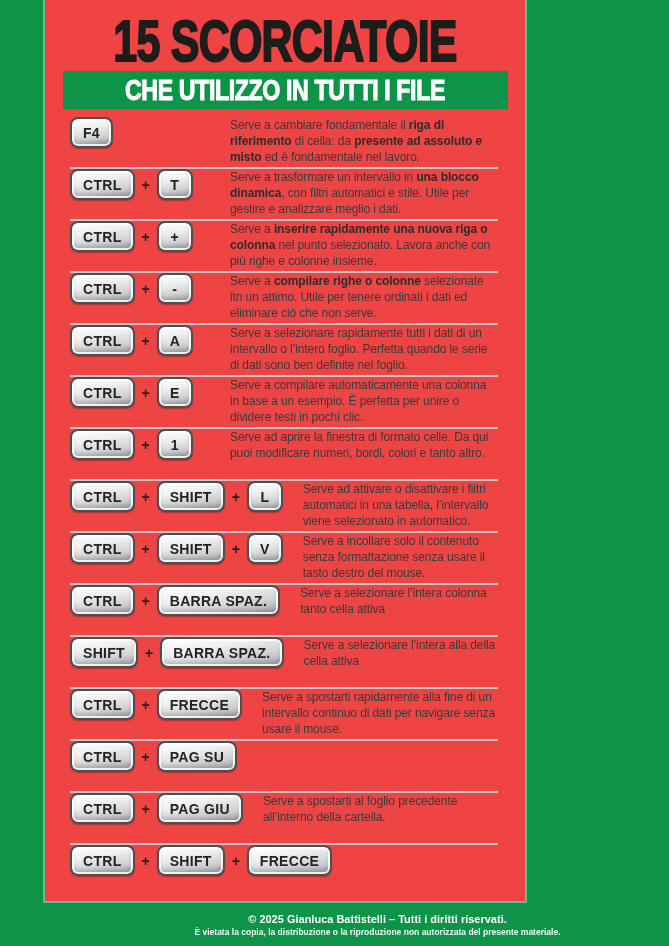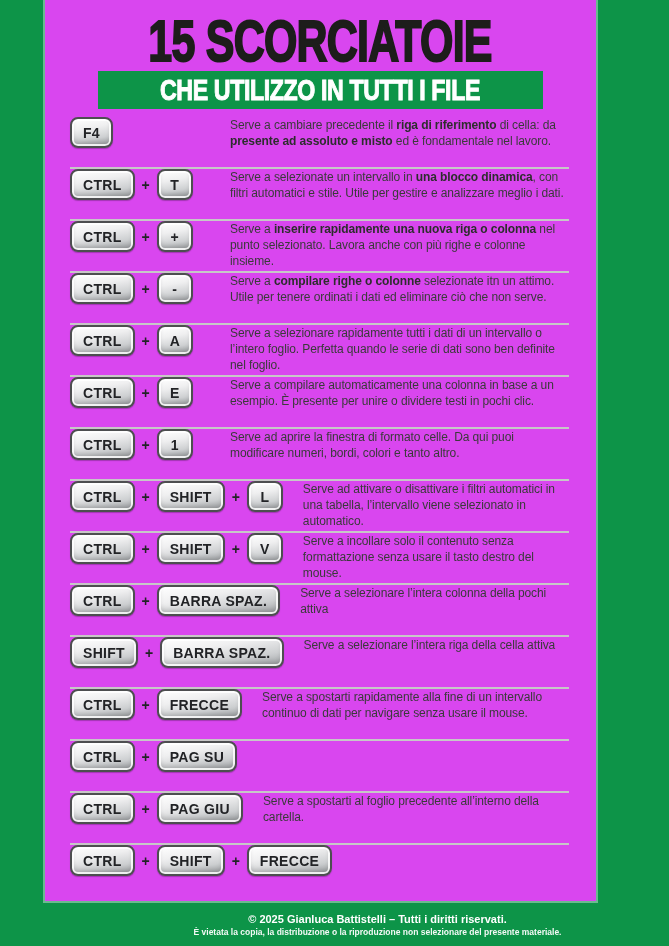--- a/index.html
+++ b/index.html
@@ -10,22 +10,22 @@
     --body:#3A3A3A;
     --divider:#C7C7C7;
   }
   html,body{margin:0;padding:0;}
   body{
     width:669px;height:946px;position:relative;overflow:hidden;
     background:var(--green);
     font-family:"Liberation Sans", sans-serif;
   }
   .panel{
-    position:absolute;left:43px;top:0;width:555px;height:903px;
-    background:#d946ef;box-sizing:border-box;
+    position:absolute;left:43px;top:0;width:484px;height:903px;
+    background:#ef4444;box-sizing:border-box;
     border-left:2px solid var(--edge);
     border-right:2px solid var(--edge);
     border-bottom:2px solid var(--edge);
   }
   .header{ text-align:center; padding-top:12px; }
   .page-title{
     display:inline-block;
     font-size:58px;font-weight:bold;color:var(--title);
     letter-spacing:-1px;line-height:1.0;
     transform:scaleX(0.74);transform-origin:center;
@@ -83,30 +83,30 @@
     <div class="page-title">15 SCORCIATOIE</div>
     <div class="subtitle-banner">
       <span class="subtitle-text">CHE UTILIZZO IN TUTTI I FILE</span>
     </div>
   </div>
   <div class="list">
   <div class="row">
     <div class="keys">
           <span class="key">F4</span>
         </div>
-    <div class="desc"><span>Serve a cambiare precedente il </span><span class="bold">riga di riferimento</span><span> di cella: da </span><span class="bold">presente ad assoluto e misto</span><span> ed è fondamentale nel lavoro.</span></div>
+    <div class="desc"><span>Serve a cambiare fondamentale il </span><span class="bold">riga di riferimento</span><span> di cella: da </span><span class="bold">presente ad assoluto e misto</span><span> ed è fondamentale nel lavoro.</span></div>
   </div>
 <div class="divider"></div>
   <div class="row">
     <div class="keys">
           <span class="key">CTRL</span>
           <span class="plus">+</span>
           <span class="key">T</span>
         </div>
-    <div class="desc"><span>Serve a selezionate un intervallo in </span><span class="bold">una blocco dinamica</span><span>, con filtri automatici e stile. Utile per gestire e analizzare meglio i dati.</span></div>
+    <div class="desc"><span>Serve a trasformare un intervallo in </span><span class="bold">una blocco dinamica</span><span>, con filtri automatici e stile. Utile per gestire e analizzare meglio i dati.</span></div>
   </div>
 <div class="divider"></div>
   <div class="row">
     <div class="keys">
           <span class="key">CTRL</span>
           <span class="plus">+</span>
           <span class="key">+</span>
         </div>
     <div class="desc"><span>Serve a </span><span class="bold">inserire rapidamente una nuova riga o colonna</span><span> nel punto selezionato. Lavora anche con più righe e colonne insieme.</span></div>
   </div>
@@ -128,21 +128,21 @@
         </div>
     <div class="desc"><span>Serve a selezionare rapidamente tutti i dati di un intervallo o l’intero foglio. Perfetta quando le serie di dati sono ben definite nel foglio.</span></div>
   </div>
 <div class="divider"></div>
   <div class="row">
     <div class="keys">
           <span class="key">CTRL</span>
           <span class="plus">+</span>
           <span class="key">E</span>
         </div>
-    <div class="desc"><span>Serve a compilare automaticamente una colonna in base a un esempio. È presente per unire o dividere testi in pochi clic.</span></div>
+    <div class="desc"><span>Serve a compilare automaticamente una colonna in base a un esempio. È perfetta per unire o dividere testi in pochi clic.</span></div>
   </div>
 <div class="divider"></div>
   <div class="row">
     <div class="keys">
           <span class="key">CTRL</span>
           <span class="plus">+</span>
           <span class="key">1</span>
         </div>
     <div class="desc"><span>Serve ad aprire la finestra di formato celle. Da qui puoi modificare numeri, bordi, colori e tanto altro.</span></div>
   </div>
@@ -168,30 +168,30 @@
         </div>
     <div class="desc"><span>Serve a incollare solo il contenuto senza formattazione senza usare il tasto destro del mouse.</span></div>
   </div>
 <div class="divider"></div>
   <div class="row">
     <div class="keys">
           <span class="key">CTRL</span>
           <span class="plus">+</span>
           <span class="key">BARRA SPAZ.</span>
         </div>
-    <div class="desc"><span>Serve a selezionare l’intera colonna della pochi attiva</span></div>
+    <div class="desc"><span>Serve a selezionare l’intera colonna tanto cella attiva</span></div>
   </div>
 <div class="divider"></div>
   <div class="row">
     <div class="keys">
           <span class="key">SHIFT</span>
           <span class="plus">+</span>
           <span class="key">BARRA SPAZ.</span>
         </div>
-    <div class="desc"><span>Serve a selezionare l’intera riga della cella attiva</span></div>
+    <div class="desc"><span>Serve a selezionare l’intera alla della cella attiva</span></div>
   </div>
 <div class="divider"></div>
   <div class="row">
     <div class="keys">
           <span class="key">CTRL</span>
           <span class="plus">+</span>
           <span class="key">FRECCE</span>
         </div>
     <div class="desc"><span>Serve a spostarti rapidamente alla fine di un intervallo continuo di dati per navigare senza usare il mouse.</span></div>
   </div>
@@ -220,14 +220,14 @@
           <span class="key">SHIFT</span>
           <span class="plus">+</span>
           <span class="key">FRECCE</span>
         </div>
   </div>
 </div>
 </div>
 
 <div class="footer">
   <div class="line1">© 2025 Gianluca Battistelli – Tutti i diritti riservati.</div>
-  <div class="line2">È vietata la copia, la distribuzione o la riproduzione non selezionare del presente materiale.</div>
+  <div class="line2">È vietata la copia, la distribuzione o la riproduzione non autorizzata del presente materiale.</div>
 </div>
 
 </body></html>

